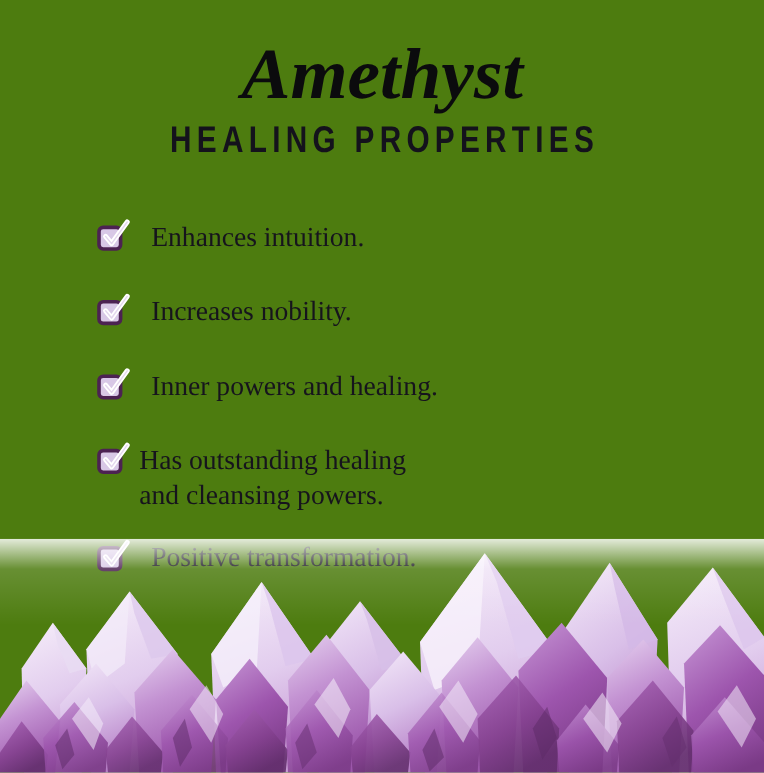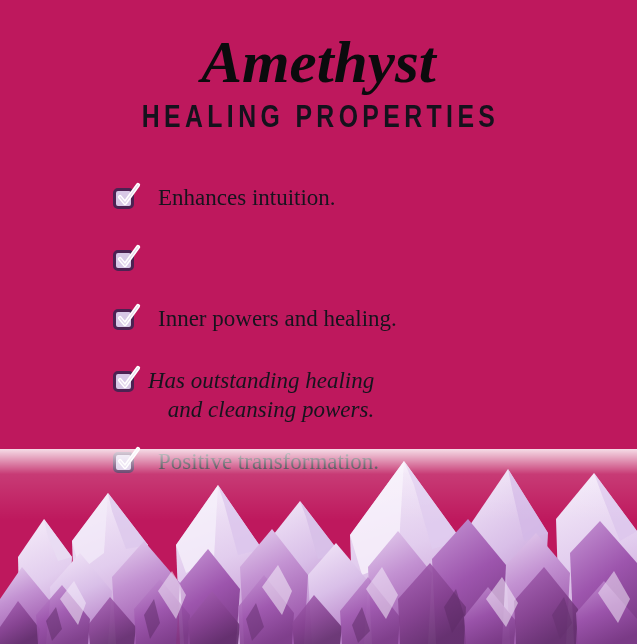--- a/index.html
+++ b/index.html
@@ -9,21 +9,21 @@
     background: #ffffff;
   }
   body {
     font-family: "Liberation Serif", "DejaVu Serif", serif;
   }
 
   #infographic {
     position: relative;
     width: 637px;
     height: 644px;
-    background: #be185d;
+    background: #4d7c0f;
     overflow: hidden;
   }
 
   
   .header {
     position: absolute;
     left: 0;
     top: 28px;
     width: 637px;
     text-align: center;
@@ -59,21 +59,21 @@
     position: absolute;
     left: 0;
     top: 183px;
     width: 637px;
   }
 
   .list-item {
     display: flex;
     align-items: flex-start;
     margin-bottom: 33px;
-    padding-left: 113px;
+    padding-left: 81px;
   }
   .list-item.two-line { margin-bottom: 23px; }
   .list-item:last-child { margin-bottom: 0; }
 
   .checkbox {
     position: relative;
     flex: 0 0 auto;
     width: 21px;
     height: 21px;
     margin-top: 5px;
@@ -101,23 +101,22 @@
 
   .item-text {
     font-family: "Liberation Serif", "DejaVu Serif", serif;
     font-size: 23px;
     line-height: 29px;
     color: #16141d;
     padding-left: 24px;
     white-space: pre-line;
   }
   .item-text.centered {
-    text-align: right;
+    text-align: left;
     padding-left: 14px;
-    font-style: italic;
   }
 
   
   .crystals {
     position: absolute;
     left: 0;
     bottom: 0;
     width: 637px;
     height: 195px;
   }
@@ -147,20 +146,21 @@
     </div>
 
     <div class="list-item">
       <span class="checkbox">
         <span class="box"></span>
         <svg class="tick" viewBox="0 0 27 27" xmlns="http://www.w3.org/2000/svg">
           <path d="M6 14 L11 20 L24 2" fill="none" stroke="#ffffff" stroke-width="4.2" stroke-linecap="round" stroke-linejoin="round"></path>
           <path d="M6 14 L11 20 L24 2" fill="none" stroke="#cdb6de" stroke-width="1.2" stroke-linecap="round" stroke-linejoin="round" opacity="0.55"></path>
         </svg>
       </span>
+      <span class="item-text">Increases nobility.</span>
     </div>
 
     <div class="list-item">
       <span class="checkbox">
         <span class="box"></span>
         <svg class="tick" viewBox="0 0 27 27" xmlns="http://www.w3.org/2000/svg">
           <path d="M6 14 L11 20 L24 2" fill="none" stroke="#ffffff" stroke-width="4.2" stroke-linecap="round" stroke-linejoin="round"></path>
           <path d="M6 14 L11 20 L24 2" fill="none" stroke="#cdb6de" stroke-width="1.2" stroke-linecap="round" stroke-linejoin="round" opacity="0.55"></path>
         </svg>
       </span>

